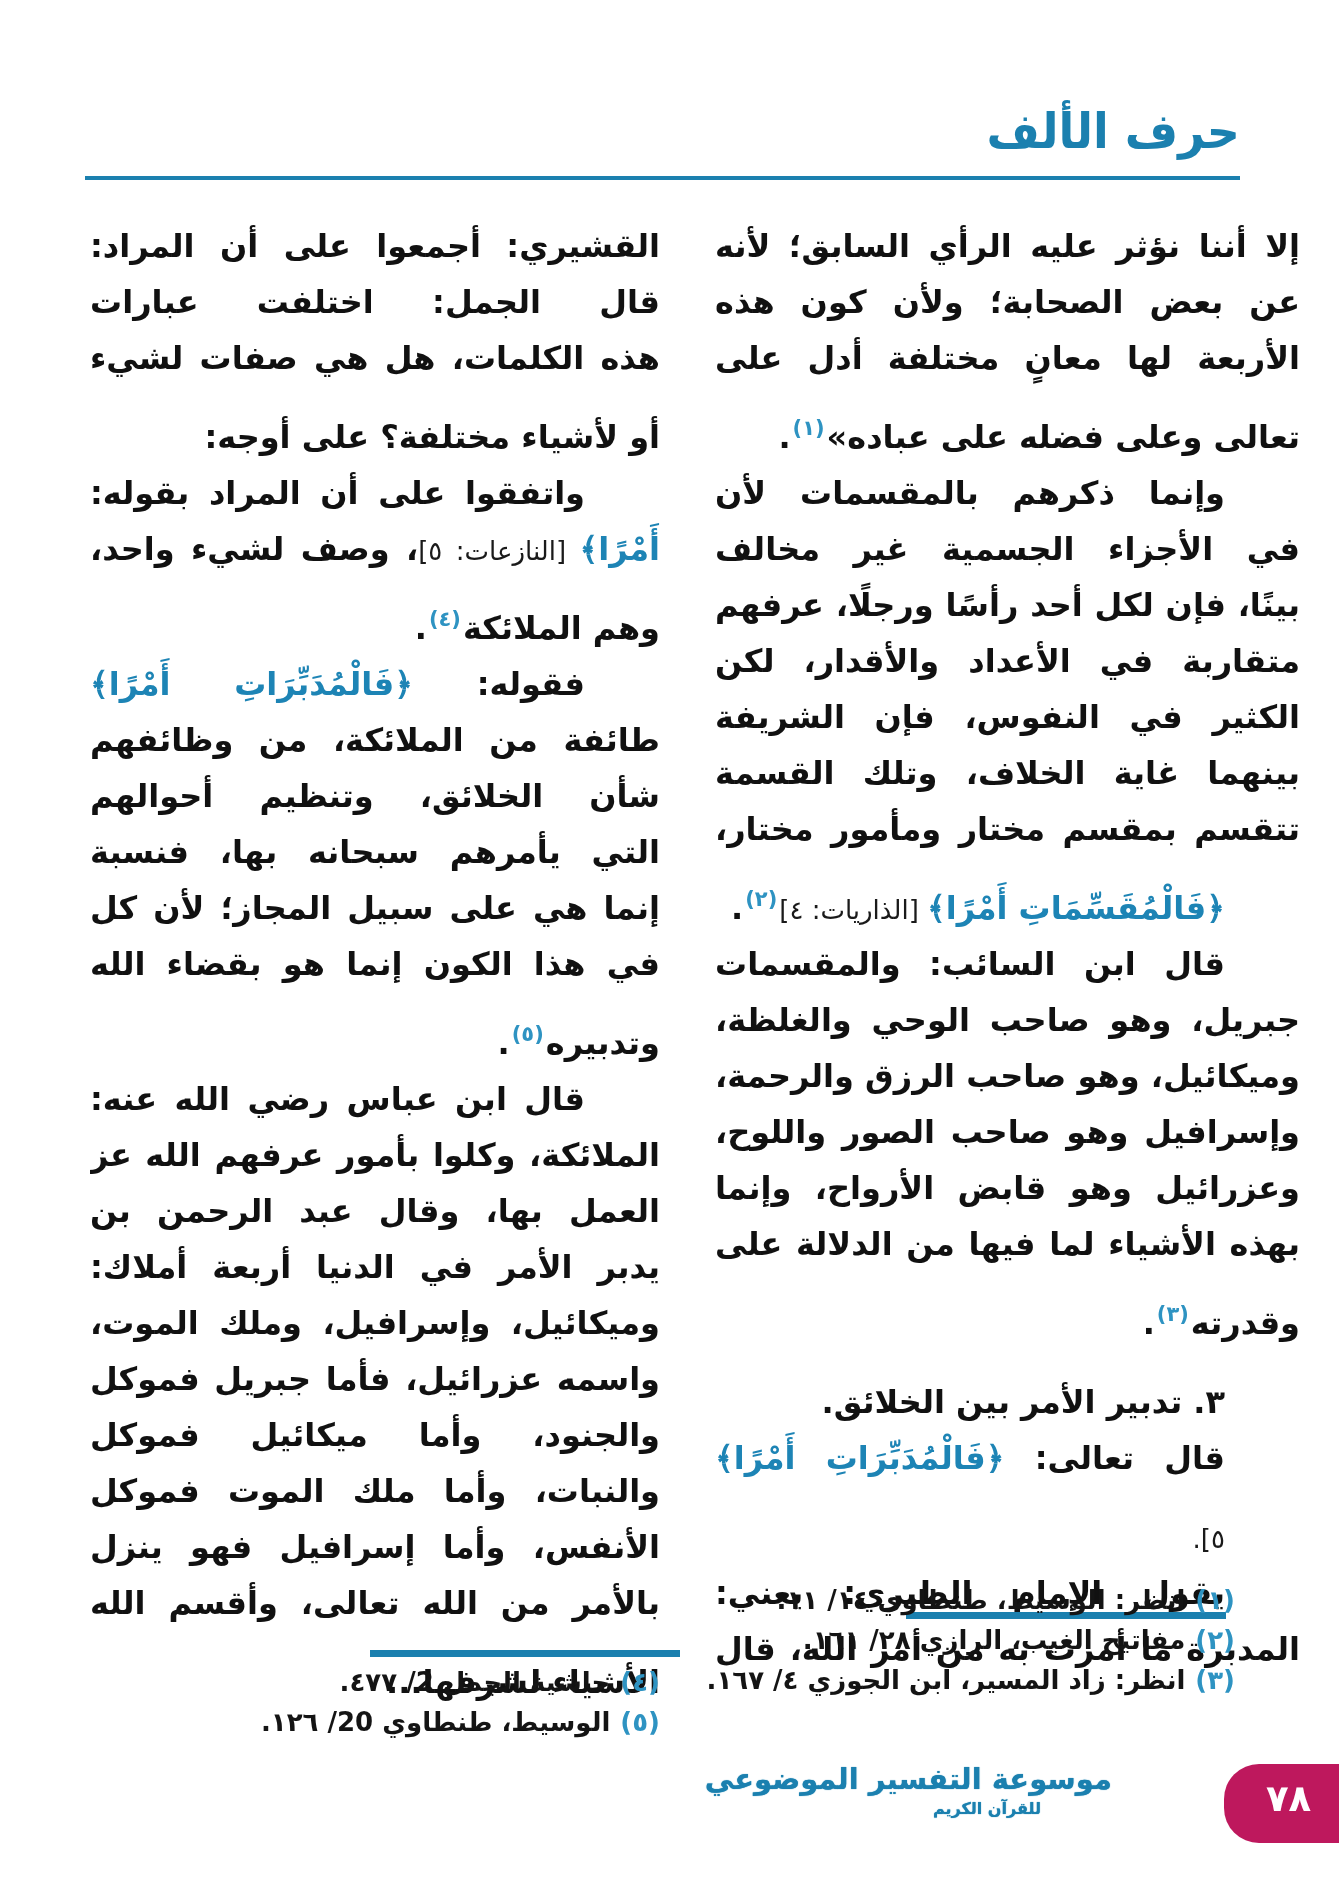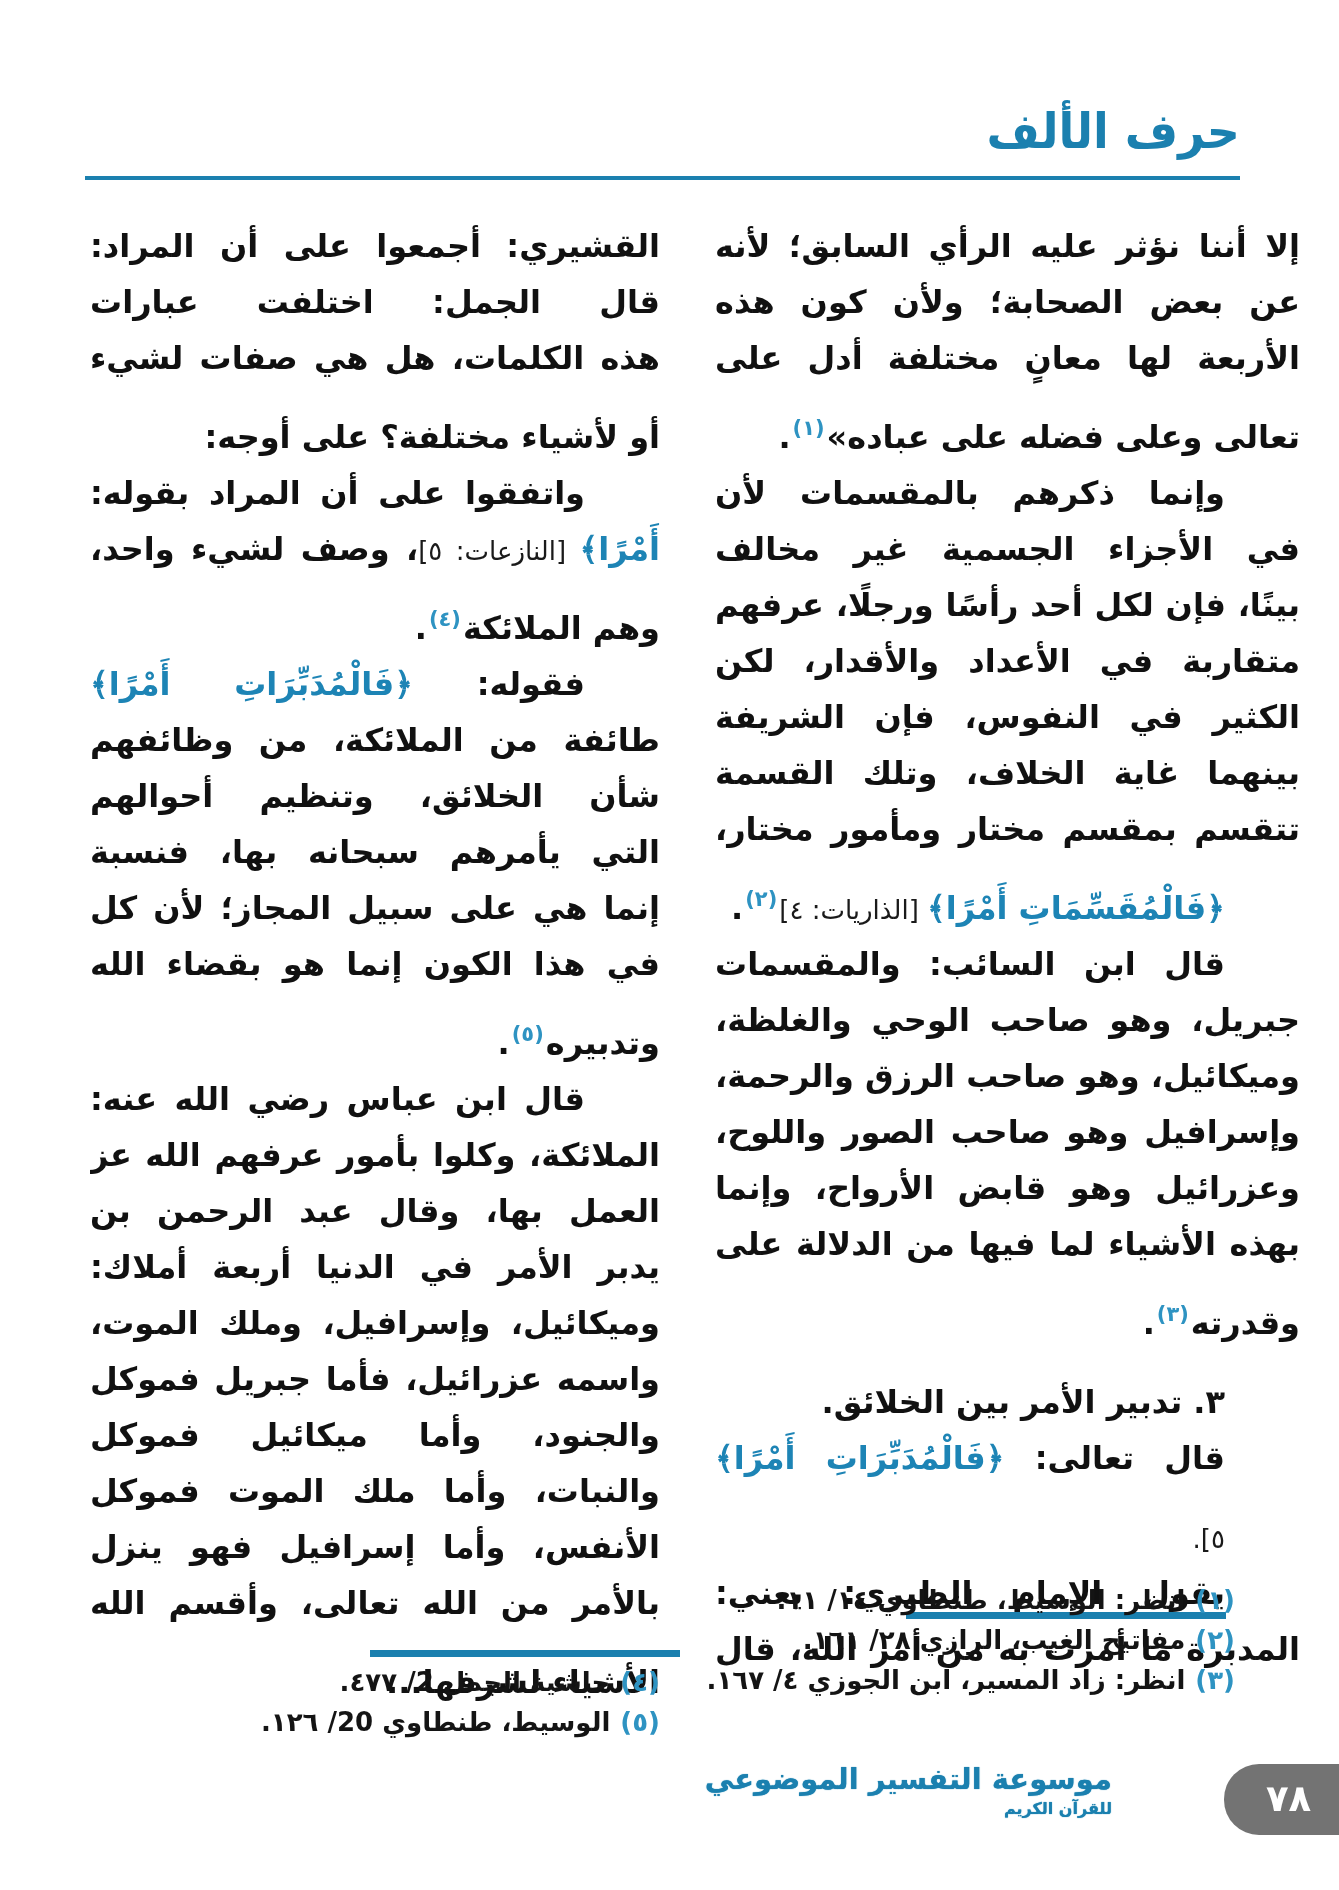--- a/index.html
+++ b/index.html
@@ -65,36 +65,36 @@
     height:40px;line-height:40px;
     font-size:26px;font-weight:600;
     text-align:right;white-space:nowrap;
   }
   .fn-num{color:var(--light);font-weight:700;padding-left:10px;}
   .fn-text{color:#141414;}
 
   
   .logo{
     position:absolute;top:1762px;left:862px;width:250px;
-    text-align:right;color:var(--accent);
+    text-align:center;color:var(--accent);
   }
   .logo-line1{
     font-size:29px;font-weight:700;line-height:34px;
     letter-spacing:-2px;
     text-shadow:0 0 1px var(--accent);
     white-space:nowrap;
   }
   .logo-line2{
     font-size:16px;font-weight:700;line-height:26px;
     letter-spacing:-1px;
     text-shadow:0 0 1px var(--accent);
   }
   .page-badge{
-    position:absolute;top:1764px;right:0;width:115px;height:71px;
-    background:#737373;border-radius:35px 0 0 35px;
+    position:absolute;top:1764px;right:0;width:115px;height:79px;
+    background:#be185d;border-radius:35px 0 0 35px;
     color:#ffffff;text-align:center;
   }
   .page-badge .num{
     font-size:37px;font-weight:700;line-height:69px;
     display:block;margin-right:-14px;
   }
 </style>
 </head>
 <body>
 

